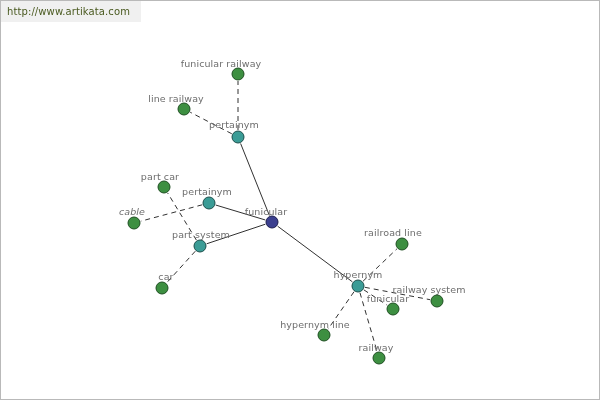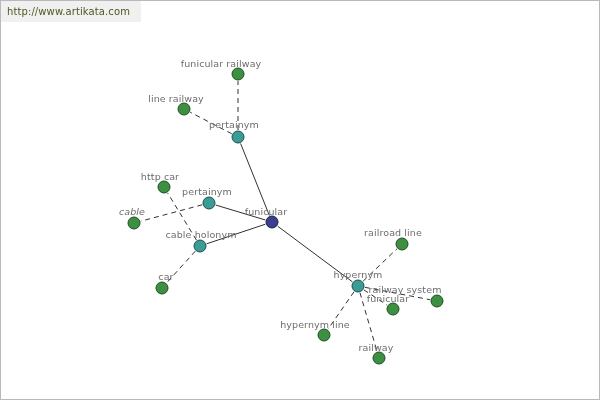--- a/index.html
+++ b/index.html
@@ -100,37 +100,37 @@
       </g>
   </svg>
 
   <div id="node-layer">
       <div class="node-label" style="left: 220px; top: 57px;">funicular railway</div>
       <div class="node green" title="funicular railway" style="left: 237px; top: 73px;"></div>
       <div class="node-label" style="left: 175px; top: 92px;">line railway</div>
       <div class="node green" title="cable railway" style="left: 183px; top: 108px;"></div>
       <div class="node-label" style="left: 233px; top: 118px;">pertainym</div>
       <div class="node teal" title="derivation" style="left: 237px; top: 136px;"></div>
-      <div class="node-label" style="left: 159px; top: 170px;">http car</div>
+      <div class="node-label" style="left: 159px; top: 170px;">part car</div>
       <div class="node green" title="cable car" style="left: 163px; top: 186px;"></div>
       <div class="node-label" style="left: 206px; top: 185px;">pertainym</div>
       <div class="node teal" title="pertainym" style="left: 208px; top: 202px;"></div>
       <div class="node-label" style="left: 131px; top: 205px; font-style: italic;">cable</div>
       <div class="node green" title="cable" style="left: 133px; top: 222px;"></div>
       <div class="node-label" style="left: 265px; top: 205px;">funicular</div>
       <div class="node navy" title="funicular" style="left: 271px; top: 221px;"></div>
-      <div class="node-label" style="left: 200px; top: 228px;">cable holonym</div>
+      <div class="node-label" style="left: 200px; top: 228px;">part system</div>
       <div class="node teal" title="part holonym" style="left: 199px; top: 245px;"></div>
       <div class="node-label" style="left: 392px; top: 226px;">railroad line</div>
       <div class="node green" title="railroad line" style="left: 401px; top: 243px;"></div>
       <div class="node-label" style="left: 165px; top: 270px;">car</div>
       <div class="node green" title="car" style="left: 161px; top: 287px;"></div>
       <div class="node-label" style="left: 357px; top: 268px;">hypernym</div>
       <div class="node teal" title="hypernym" style="left: 357px; top: 285px;"></div>
-      <div class="node-label" style="left: 404px; top: 283px;">railway system</div>
+      <div class="node-label" style="left: 428px; top: 283px;">railway system</div>
       <div class="node green" title="railway system" style="left: 436px; top: 300px;"></div>
       <div class="node-label" style="left: 387px; top: 292px;">funicular</div>
       <div class="node green" title="railroad" style="left: 392px; top: 308px;"></div>
       <div class="node-label" style="left: 314px; top: 318px;">hypernym line</div>
       <div class="node green" title="railway line" style="left: 323px; top: 334px;"></div>
       <div class="node-label" style="left: 375px; top: 341px; text-align: right;">railway</div>
       <div class="node green" title="railway" style="left: 378px; top: 357px;"></div>
     </div>
 
 </div>

